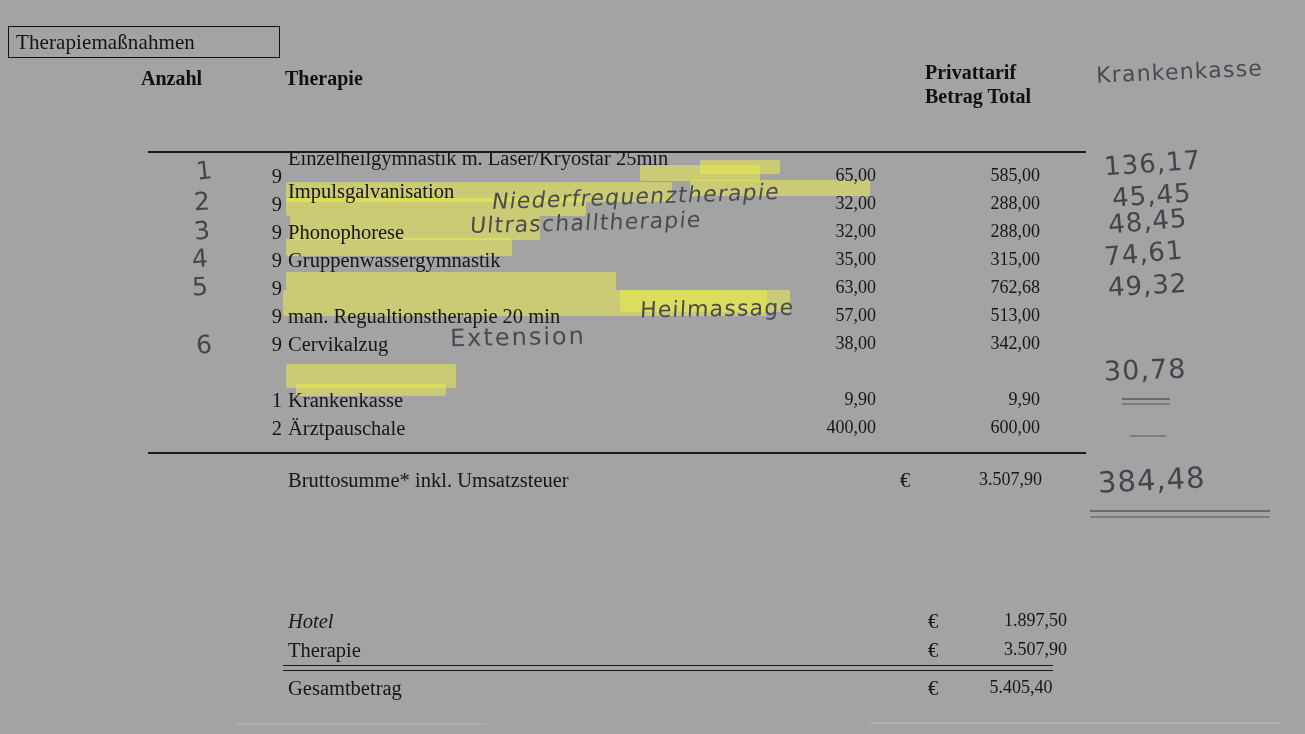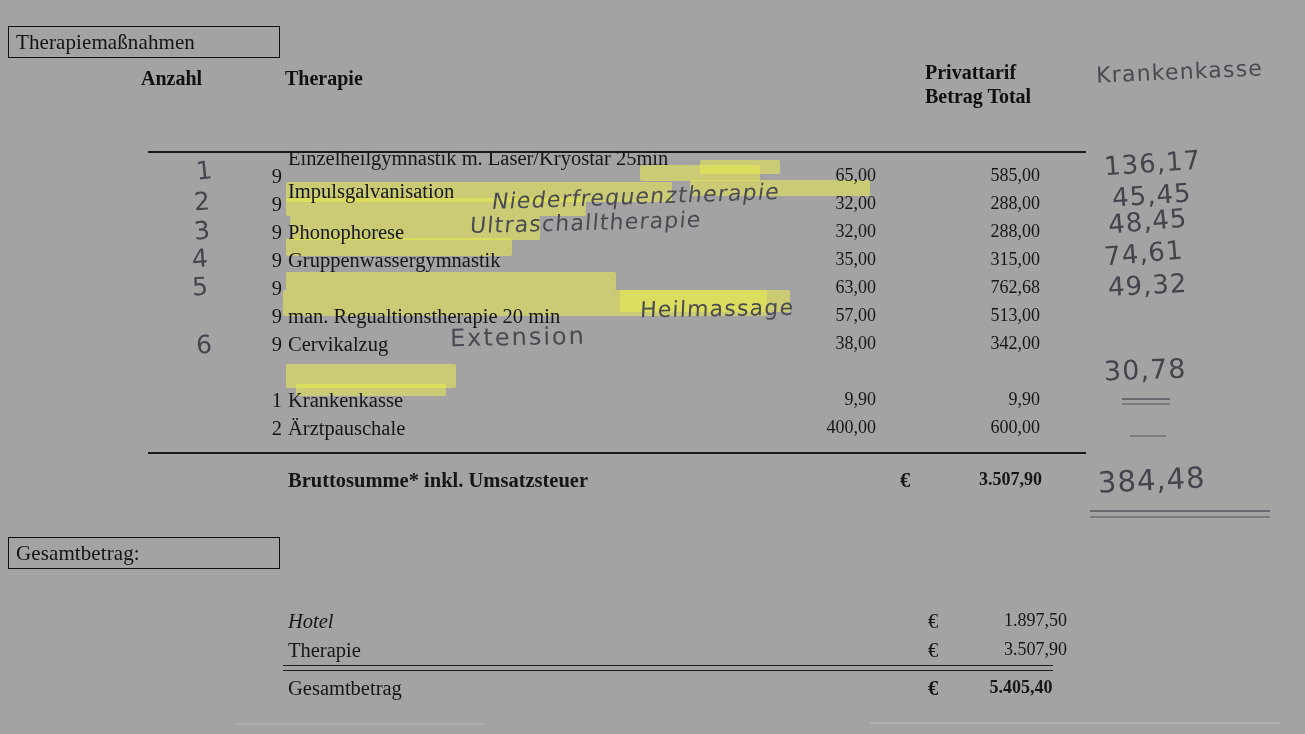--- a/index.html
+++ b/index.html
@@ -42,21 +42,21 @@
   .col-head {
     font-weight: bold;
     font-size: 20px;
     color: #101010;
   }
 
   
   .row-text { font-size: 20.5px; color: #161616; }
   .row-qty  { font-size: 20.5px; color: #161616; text-align: right; }
   .row-num  { font-size: 18px; color: #161616; text-align: right; padding-left: 20px; }
-  .bold     { font-weight: bold; }
+  .bold     { font-weight: normal; }
 
   
   .rule {
     background: #1b1b1b;
     height: 2px;
   }
   .rule.double {
     height: 4px;
     background: none;
     border-top: 1.6px solid #1b1b1b;
@@ -187,23 +187,20 @@
 
   <div class="abs rule" style="left:148px; top:452px; width:938px;"></div>
 
   <div class="abs row-text txt bold" style="left:288px; top:470px;">Bruttosumme* inkl. Umsatzsteuer</div>
   <div class="abs row-text txt bold" style="left:900px; top:470px;">€</div>
   <div class="abs row-num txt bold" style="left:928px; top:470px; width:94px;">3.507,90</div>
   <div class="abs hand-num txt" style="left:1098px; top:466px; font-size:29px; transform:rotate(-3deg);">384,48</div>
   <div class="abs hand-underline" style="left:1090px; top:510px; width:180px;"></div>
   <div class="abs hand-underline" style="left:1090px; top:516px; width:180px; opacity:.5;"></div>
 
-  <div class="abs section-box" style="left:8px; top:537px; width:272px; height:32px;">
-    <span class="label txt">Gesamtbetrag:</span>
-  </div>
 
   <div class="abs row-text txt" style="left:288px; top:611px;font-style:italic;">Hotel</div>
   <div class="abs row-text txt" style="left:928px; top:611px;">€</div>
   <div class="abs row-num txt" style="left:955px; top:611px; width:92px;">1.897,50</div>
 
   <div class="abs row-text txt" style="left:288px; top:640px;">Therapie</div>
   <div class="abs row-text txt" style="left:928px; top:640px;">€</div>
   <div class="abs row-num txt" style="left:955px; top:640px; width:92px;">3.507,90</div>
 
   <div class="abs rule double" style="left:283px; top:665px; width:770px;"></div>

